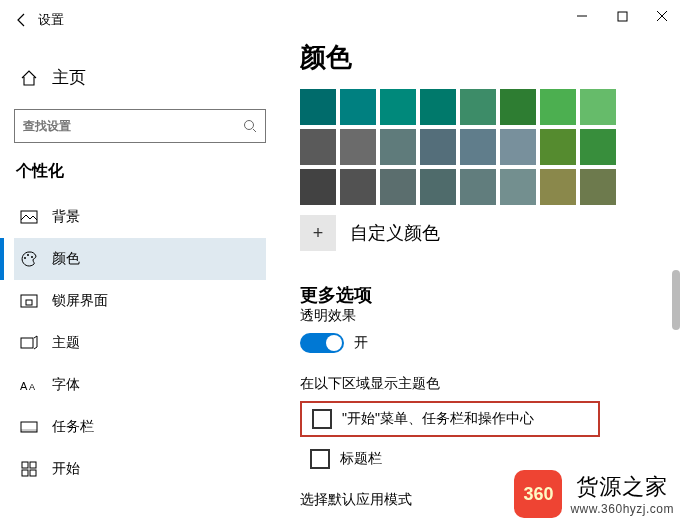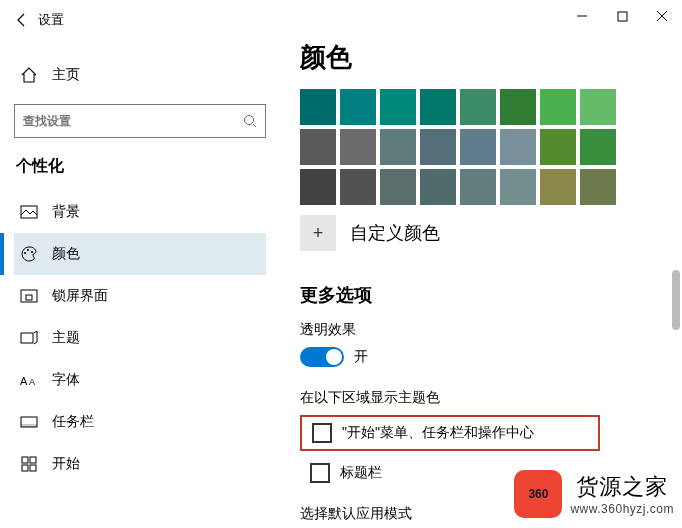--- a/index.html
+++ b/index.html
@@ -7,53 +7,53 @@
   
   .titlebar { height:40px; display:flex; align-items:center; padding:0 6px; }
   .back-btn { width:32px; height:32px; display:flex; align-items:center; justify-content:center; }
   .title-txt { font-size:13px; }
   .win-ctrls { position:absolute; right:0; top:0; display:flex; }
   .win-ctrl { width:40px; height:32px; display:flex; align-items:center; justify-content:center; }
   
   .sidebar { position:absolute; left:0; top:40px; width:280px; height:488px; padding:20px 14px 0 14px; }
   .home-row { display:flex; align-items:center; gap:14px; padding:6px 6px; margin-bottom:14px; cursor:pointer; }
   .home-row .icon { width:18px; height:18px; display:flex; align-items:center; justify-content:center; }
-  .home-row span.label { font-size:14px; }
+  .home-row span.label { font-size:17px; }
   .search-wrap { border:1px solid #777; height:34px; display:flex; align-items:center; padding:0 8px; margin-bottom:18px; }
   .search-wrap input { flex:1; border:none; outline:none; font-size:12px; background:transparent; color:#701a75;font-weight:bold; }
   .search-icon { color:#666; font-size:13px; }
   .section-label { font-size:16px; font-weight:600; margin:6px 0 14px 2px; }
   .nav-item { display:flex; align-items:center; gap:14px; height:42px; padding-left:6px; cursor:pointer; font-size:14px; position:relative; }
   .nav-item .icon { width:18px; height:18px; display:flex; align-items:center; justify-content:center; }
   .nav-item.active { background:#dfe9f0; }
   .nav-item.active::before { content:""; position:absolute; left:-14px; top:0; bottom:0; width:4px; background:#0078d4; }
   
   .main { position:absolute; left:300px; top:40px; right:0; height:488px; overflow:hidden; padding-right:12px; }
   .main h1 { font-size:26px; font-weight:600; margin-bottom:14px; }
   .swatch-grid { }
   .swatch-row { display:flex; gap:4px; margin-bottom:4px; }
   .swatch { width:36px; height:36px; }
   .custom-row { display:flex; align-items:center; gap:14px; margin-top:10px; }
   .plus-box { width:36px; height:36px; background:#e6e6e6; display:flex; align-items:center; justify-content:center; font-size:18px; color:#333; }
   .custom-row .label { font-size:18px; }
-  .sub-h { font-size:18px; font-weight:600; margin-top:32px; margin-bottom:14px; }
+  .sub-h { font-size:18px; font-weight:600; margin-top:32px; }
   .row-label { font-size:14px; margin-bottom:8px; }
   .toggle-row { display:flex; align-items:center; gap:10px; margin-bottom:22px; }
   .toggle { width:44px; height:20px; border-radius:10px; background:#0078d4; position:relative; }
   .toggle .knob { position:absolute; right:2px; top:2px; width:16px; height:16px; border-radius:50%; background:#fff; }
   .toggle-txt { font-size:14px; }
   .highlight-box { border:2px solid #c0392b; padding:6px 10px; width:300px; margin-bottom:12px; }
   .check-row { display:flex; align-items:center; gap:10px; }
   .checkbox { width:20px; height:20px; border:2px solid #333; }
   .check-row .label { font-size:14px; }
   
   .scrollthumb { position:absolute; right:2px; top:230px; width:8px; height:60px; background:#bbb; border-radius:4px; }
   
   .watermark { position:absolute; right:8px; bottom:10px; display:flex; align-items:center; gap:8px; }
-  .wm-badge { width:48px; height:48px; border-radius:10px; background:#e43; color:#0f172a; font-size:12px; font-weight:700; display:flex; align-items:center; justify-content:center; }
+  .wm-badge { width:48px; height:48px; border-radius:10px; background:#e43; color:#fef9c3; font-size:18px; font-weight:700; display:flex; align-items:center; justify-content:center; }
   .wm-text { display:flex; flex-direction:column; align-items:center; }
   .wm-text .cn { font-size:22px; letter-spacing:1px; }
   .wm-text .url { font-size:12px; color:#444; letter-spacing:0.5px; }
   
   svg { display:block; }
 </style>
 </head>
 <body>
 
 <div class="titlebar">

